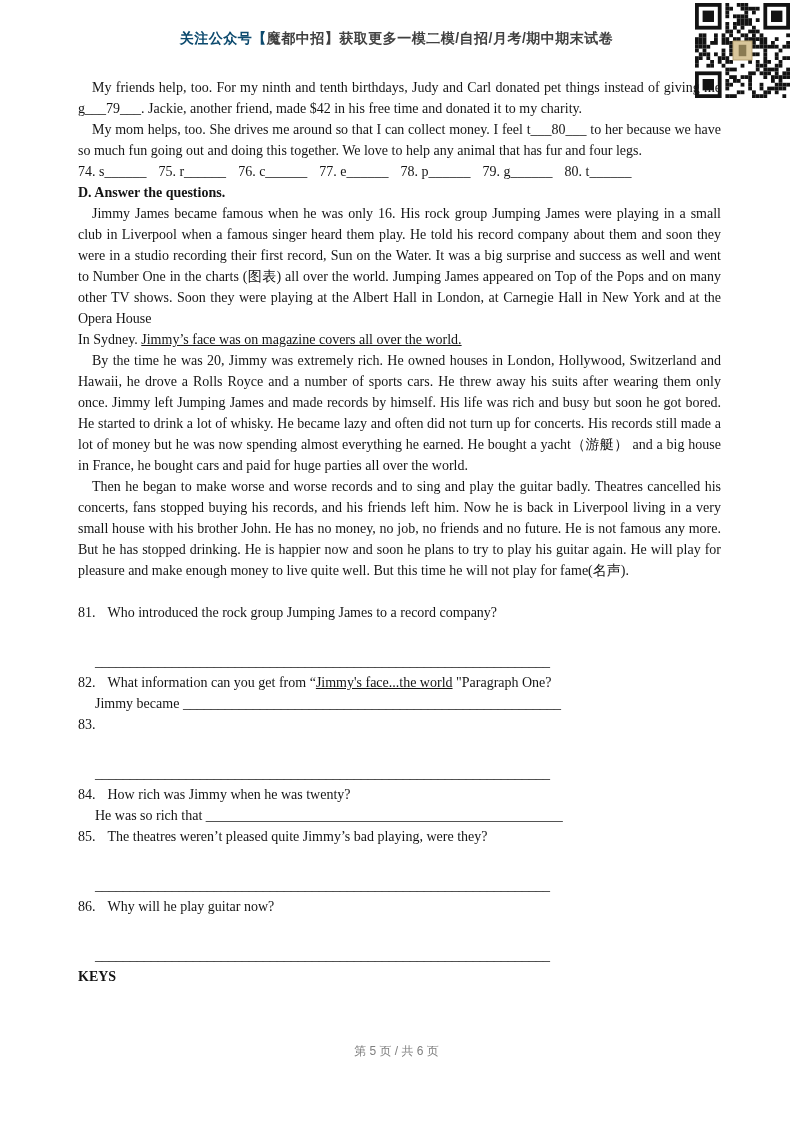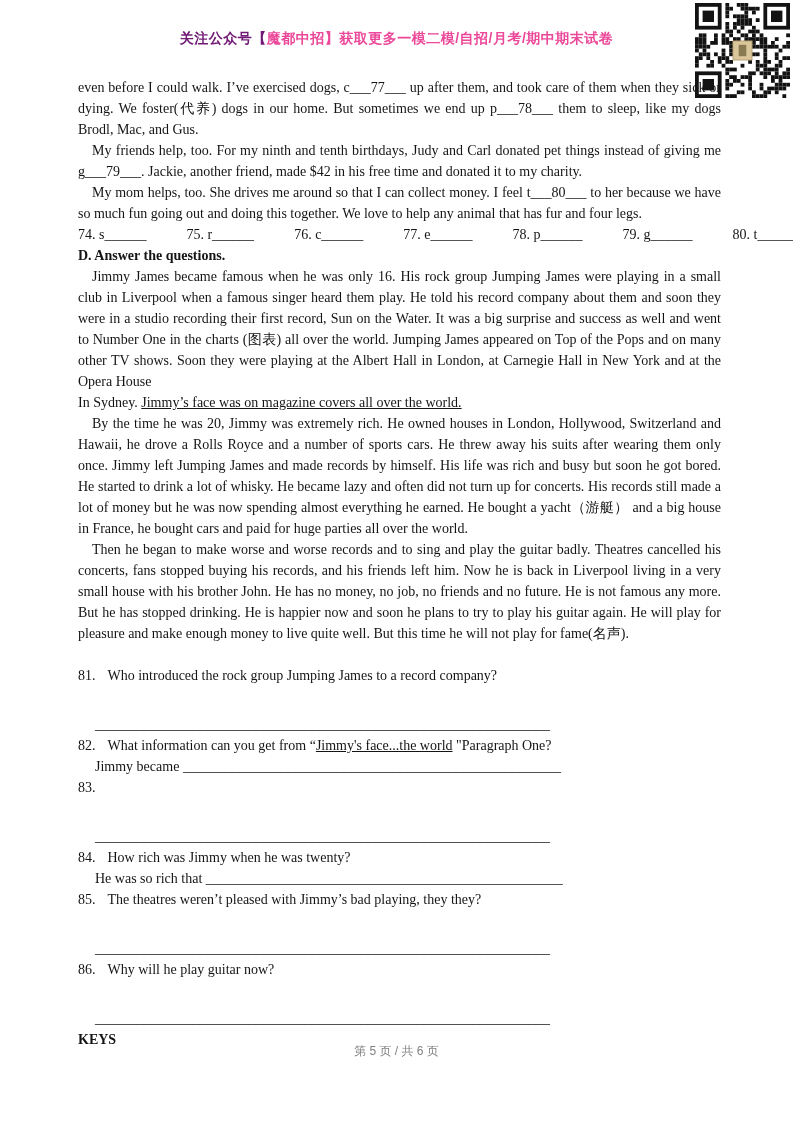--- a/index.html
+++ b/index.html
@@ -13,42 +13,42 @@
   
   .qr{position:absolute;top:3px;right:3px;width:95px;height:95px;}
 
   
   .content{position:absolute;left:78px;top:77px;width:643px;
            font-size:14px;line-height:21px;text-align:justify;}
   .content p{margin:0;}
   .indent{text-indent:14px;}
   .ul{text-decoration:underline;}
 
-  .answers-row{display:flex;gap:40px;white-space:nowrap;text-align:center;}
+  .answers-row{display:flex;gap:12px;white-space:nowrap;text-align:center;}
 
   .d-title{font-weight:bold;margin-top:21px;}
 
   .questions{margin-top:21px;text-align:left;}
   .qrow{display:flex;gap:12px;}
   .qnum{flex:0 0 auto;}
   .qblank{padding-left:17px;white-space:nowrap;overflow:hidden;margin-top:28px;}
   .qanswer{padding-left:17px;white-space:nowrap;overflow:hidden;}
 
   .keys{font-weight:bold;margin-top:36px;}
 
   .footer{position:absolute;bottom:62px;left:0;width:100%;text-align:center;
           font-family:"Liberation Sans",sans-serif;font-size:12px;}
 </style>
 </head>
 <body>
 
 <div class="page" style="color: rgb(20, 20, 20);">
 
   <div class="banner">
-    <span class="banner-m" style="color: #701a75; font-family: Liberation Serif, serif;">关注公众号【</span><span class="banner-b" style="color: #ec4899;">魔都中招】获取更多一模二模/自招/月考/期中期末试卷</span>
+    <span class="banner-m" style="color: #0c4a6e; font-family: Liberation Serif, serif;">关注公众号【</span><span class="banner-b" style="color: #404040;">魔都中招】获取更多一模二模/自招/月考/期中期末试卷</span>
   </div>
 
   <div class="qr"><svg width="95" height="95" viewBox="0 0 95 95">
         <rect width="95" height="95" fill="#fff"></rect>
         <g fill="#131313">
           <rect x="30.40" y="0.00" width="3.80" height="3.80"></rect>
           <rect x="41.80" y="0.00" width="3.80" height="3.80"></rect>
           <rect x="45.60" y="0.00" width="3.80" height="3.80"></rect>
           <rect x="49.40" y="0.00" width="3.80" height="3.80"></rect>
           <rect x="30.40" y="3.80" width="3.80" height="3.80"></rect>
@@ -260,21 +260,20 @@
         <rect x="76.00" y="7.60" width="11.40" height="11.40" fill="#131313"></rect>
         <rect x="0" y="68.4" width="26.60" height="26.60" fill="#131313"></rect>
         <rect x="3.80" y="72.20" width="19.00" height="19.00" fill="#fff"></rect>
         <rect x="7.60" y="76.00" width="11.40" height="11.40" fill="#131313"></rect>
         <rect x="38.00" y="38.00" width="19.00" height="19.00" fill="#d9c69b" stroke="#b7a274" stroke-width="1"></rect>
         <rect x="43.70" y="41.80" width="7.60" height="11.40" fill="#8a7a52"></rect>
       </svg></div>
 
   <div class="content">
 
-    <p>even before I could walk. I’ve exercised dogs, c___77___ up after them, and took care of them when they sick or dying. We foster(代养) dogs in our home. But sometimes we end up p___78___ them to sleep, like my dogs Brodl, Mac, and Gus.</p>
     <p class="indent">My friends help, too. For my ninth and tenth birthdays, Judy and Carl donated pet things instead of giving me g___79___. Jackie, another friend, made $42 in his free time and donated it to my charity.</p>
     <p class="indent">My mom helps, too. She drives me around so that I can collect money. I feel t___80___ to her because we have so much fun going out and doing this together. We love to help any animal that has fur and four legs.</p>
 
     <div class="answers-row">
       <span>74. s______</span>
       <span>75. r______</span>
       <span>76. c______</span>
       <span>77. e______</span>
       <span>78. p______</span>
       <span>79. g______</span>
@@ -307,21 +306,21 @@
       <div class="qblank">_________________________________________________________________</div>
 
       <div class="qrow">
         <span class="qnum">84.</span>
         <span>How rich was Jimmy when he was twenty?</span>
       </div>
       <div class="qanswer"><span>He was so rich that </span><span>___________________________________________________</span></div>
 
       <div class="qrow">
         <span class="qnum">85.</span>
-        <span>The theatres weren’t pleased with Jimmy’s bad playing, they they?</span>
+        <span>The theatres weren’t pleased quite Jimmy’s bad playing, were they?</span>
       </div>
       <div class="qblank">_________________________________________________________________</div>
 
       <div class="qrow">
         <span class="qnum">86.</span>
         <span>Why will he play guitar now?</span>
       </div>
       <div class="qblank">_________________________________________________________________</div>
 
     </div>

